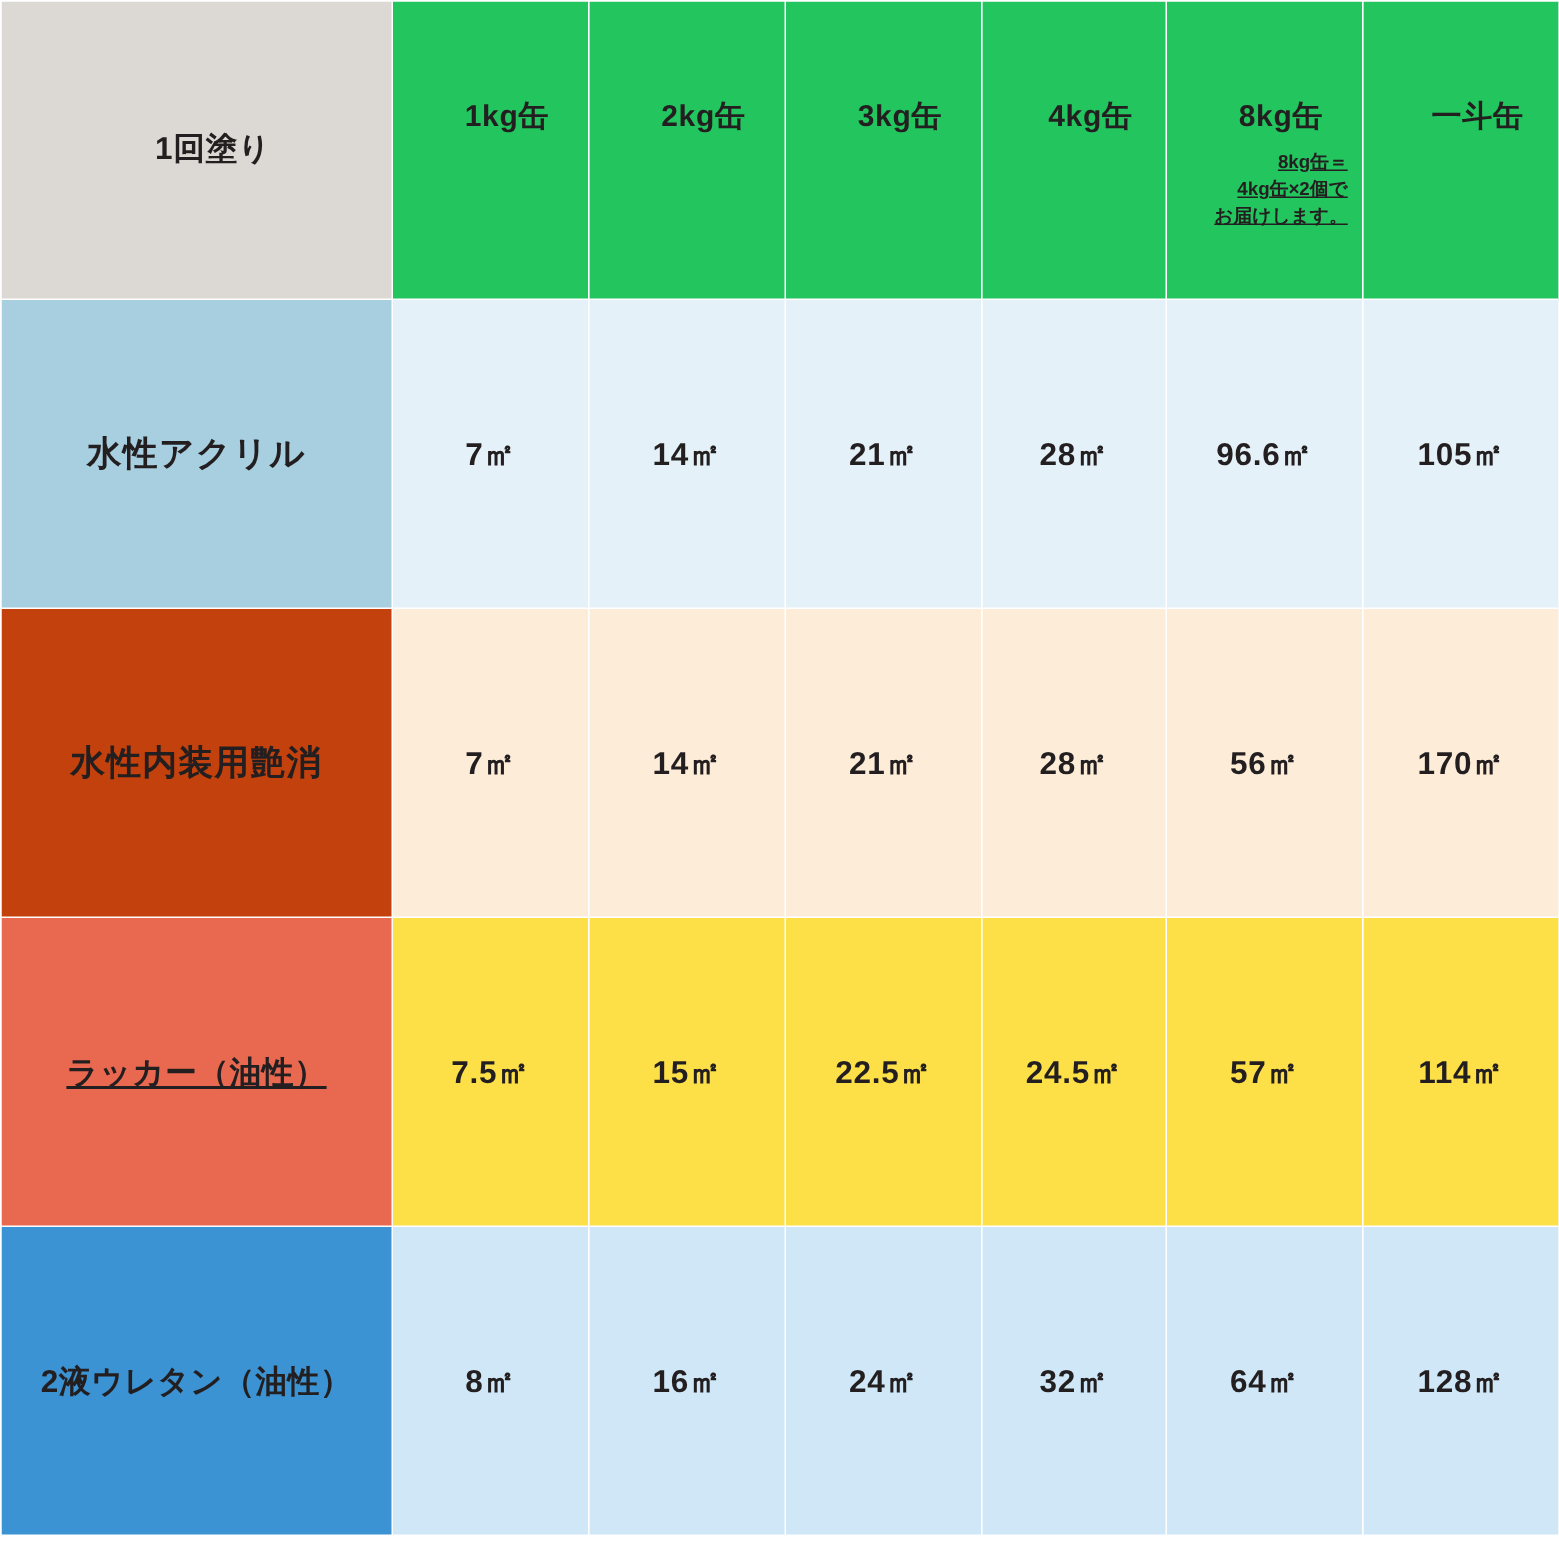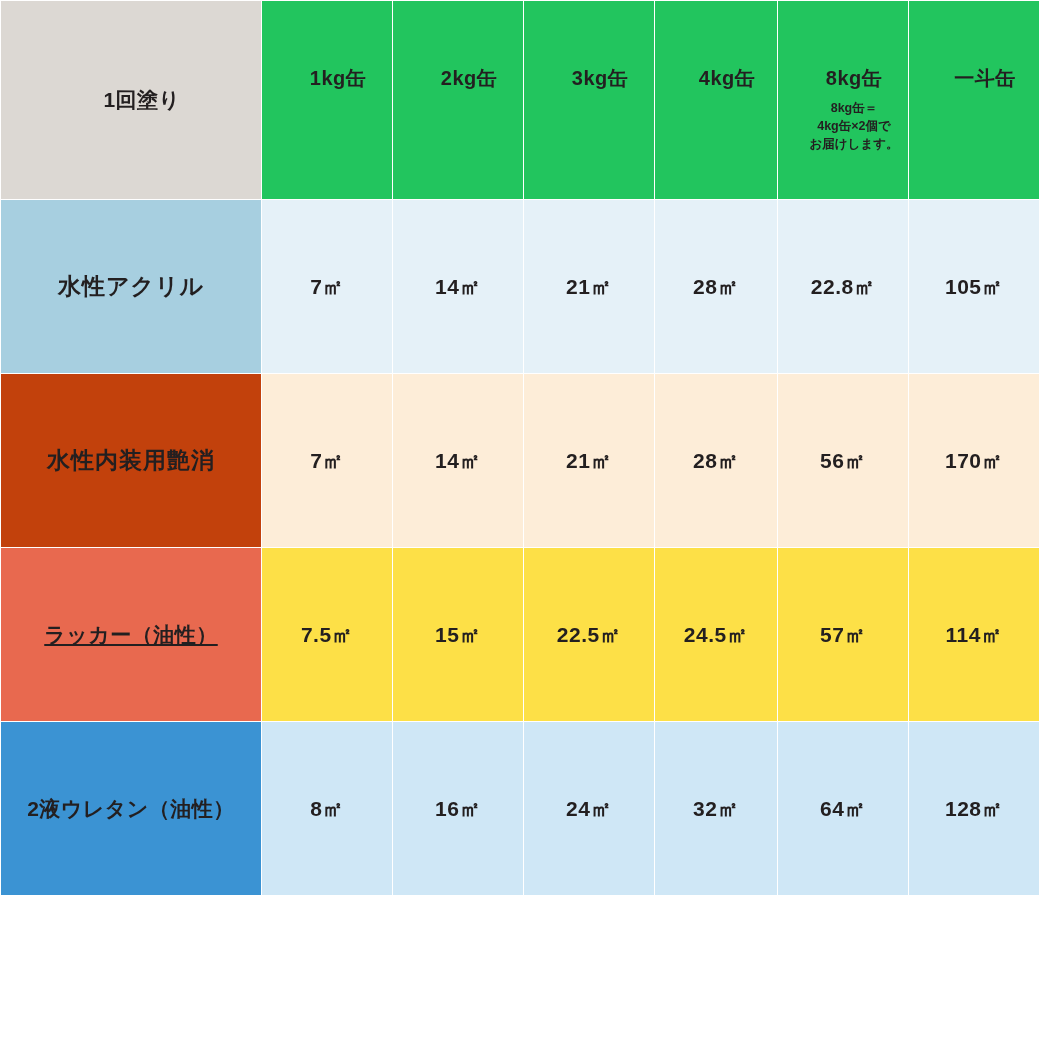--- a/index.html
+++ b/index.html
@@ -60,27 +60,28 @@
   .head-inner.corner-inner {
     justify-content: center;
     padding-top: 0;
   }
   .head-title { line-height: 1.1; }
   .head-note {
     margin-top: 10px;
     font-size: 12.5px;
     font-weight: bold;
     line-height: 1.45;
-    text-align: center;
+    text-align: right;
     white-space: pre-line;
     letter-spacing: 0;
+    text-decoration: underline;
   }
 
   
-  .coverage-table tbody tr { height: 174px; }
+  .coverage-table tbody tr { height: 206px; }
   .row-label {
     font-size: 23px;
     font-weight: bold;
     letter-spacing: 1px;
   }
   .row-label.small-label {
     font-size: 21px;
     letter-spacing: 0.5px;
   }
   .data-cell {
@@ -160,21 +161,21 @@
       </th>
     </tr>
   </thead>
   <tbody>
     <tr class="r-acryl">
       <th class="row-label">水性アクリル</th>
       <td class="data-cell">7㎡</td>
       <td class="data-cell">14㎡</td>
       <td class="data-cell">21㎡</td>
       <td class="data-cell">28㎡</td>
-      <td class="data-cell">22.8㎡</td>
+      <td class="data-cell">96.6㎡</td>
       <td class="data-cell">105㎡</td>
     </tr>
     <tr class="r-matte">
       <th class="row-label">水性内装用艶消</th>
       <td class="data-cell">7㎡</td>
       <td class="data-cell">14㎡</td>
       <td class="data-cell">21㎡</td>
       <td class="data-cell">28㎡</td>
       <td class="data-cell">56㎡</td>
       <td class="data-cell">170㎡</td>

